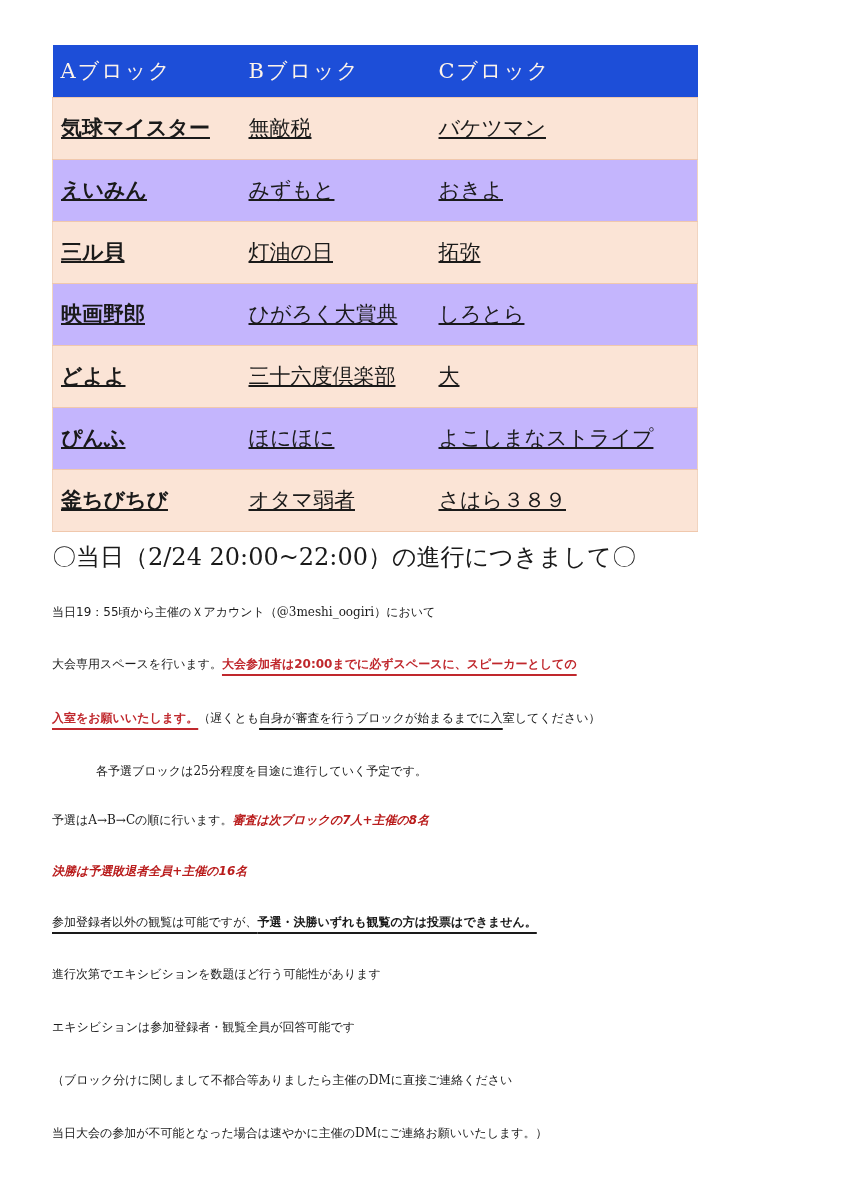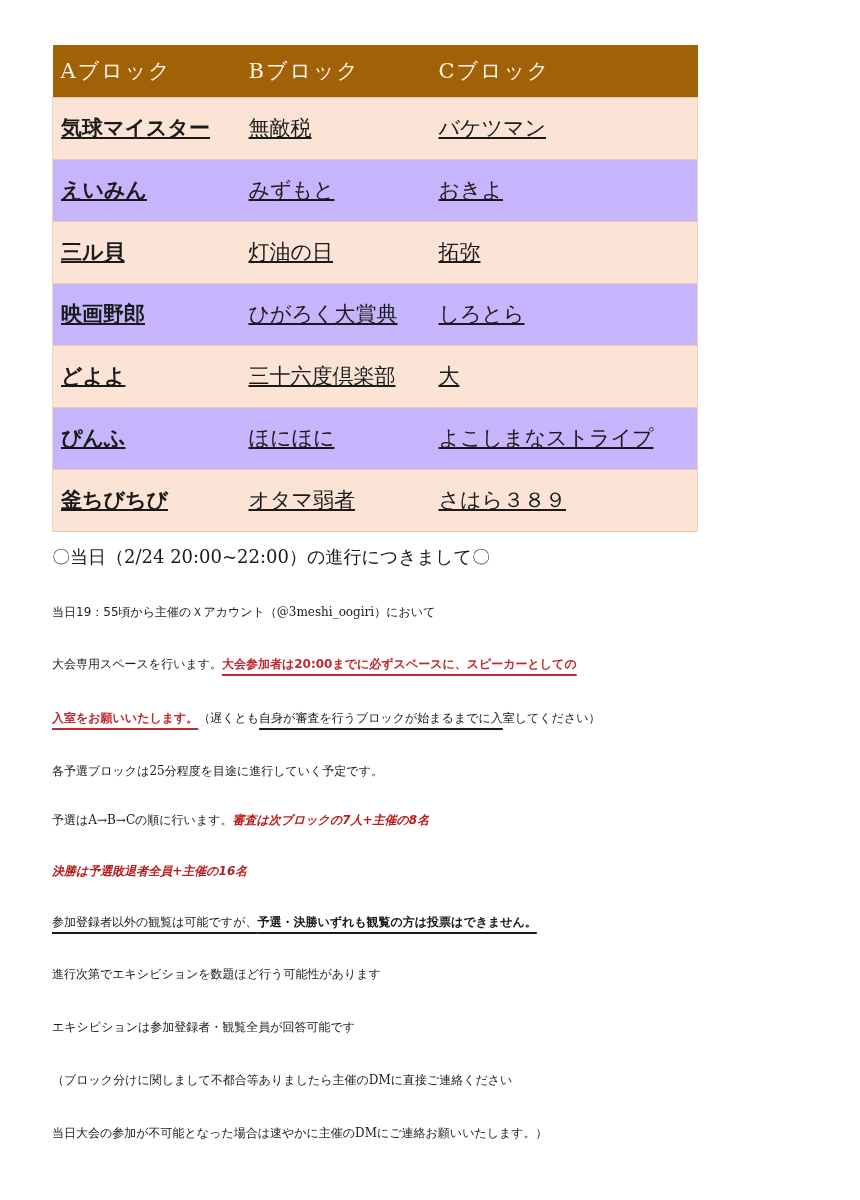--- a/index.html
+++ b/index.html
@@ -25,21 +25,21 @@
   }
   .table th, .table td {
     padding: 0 0 0 8px;
     text-align: left;
     vertical-align: top;
     font-size: 21px;
     white-space: nowrap;
     overflow: hidden;
   }
   .table th {
-    background: #a16207;
+    background: #1d4ed8;
     color: #fdf3ea;
     font-weight: normal;
     height: 52px;
     line-height: 52px;
     letter-spacing: 2px;
   }
   .table td {
     height: 62px;
     padding-top: 16px;
     box-sizing: border-box;
@@ -58,21 +58,21 @@
   .table tr.even td { background: #c4b5fd; }
   .table td.col-a { font-weight: bold; font-family: "DejaVu Sans", "Liberation Sans", sans-serif; }
   .col-a-w { width: 188px; }
   .col-b-w { width: 190px; }
   .col-c-w { width: 267px; }
 
   .heading {
     position: absolute;
     left: 52px;
     top: 540px;
-    font-size: 18px;
+    font-size: 24px;
     line-height: 34px;
     white-space: nowrap;
   }
   .line {
     position: absolute;
     left: 52px;
     font-size: 12px;
     line-height: 28px;
     white-space: nowrap;
   }
@@ -161,21 +161,21 @@
 </div>
 
 <div class="line" style="top:650px;text-align:center;">
   <span class="gothic">大会専用スペースを行います。</span><span class="red-u">大会参加者は20:00までに必ずスペースに、スピーカーとしての</span>
 </div>
 
 <div class="line" style="top:704px;">
   <span class="red-u">入室をお願いいたします。</span><span>（遅くとも</span><span class="blk-u">自身が審査を行うブロックが始まるまでに入</span><span>室してください）</span>
 </div>
 
-<div class="line" style="top:757px;">各予選ブロックは25分程度を目途に進行していく予定です。</div>
+<div class="line" style="top:757px;margin-left:44px;">各予選ブロックは25分程度を目途に進行していく予定です。</div>
 
 <div class="line" style="top:806px;">
   <span>予選はA→B→Cの順に行います。</span><span class="red-i">審査は次ブロックの7人+主催の8名</span>
 </div>
 
 <div class="line red-i" style="top:857px;">決勝は予選敗退者全員+主催の16名</div>
 
 <div class="line blk-u" style="top:908px;">
   <span>参加登録者以外の観覧は可能ですが、</span><span class="bold">予選・決勝いずれも観覧の方は投票はできません。</span>
 </div>

